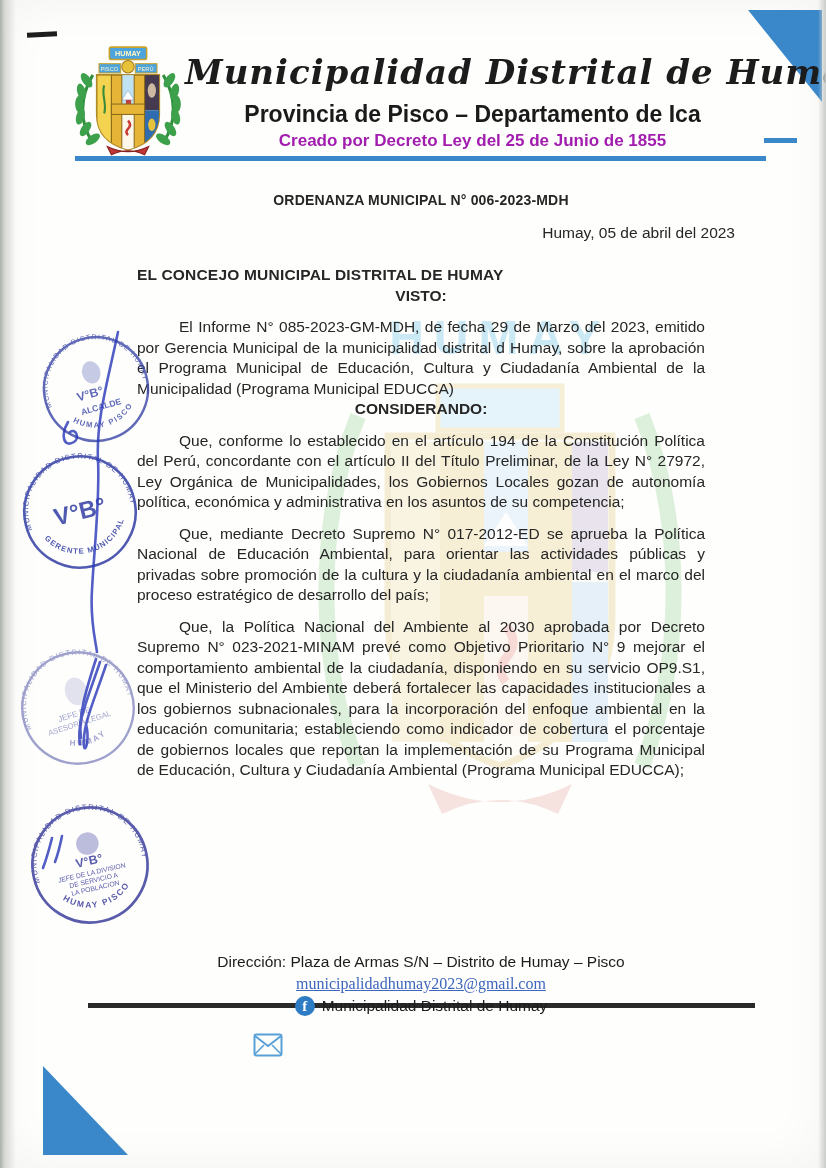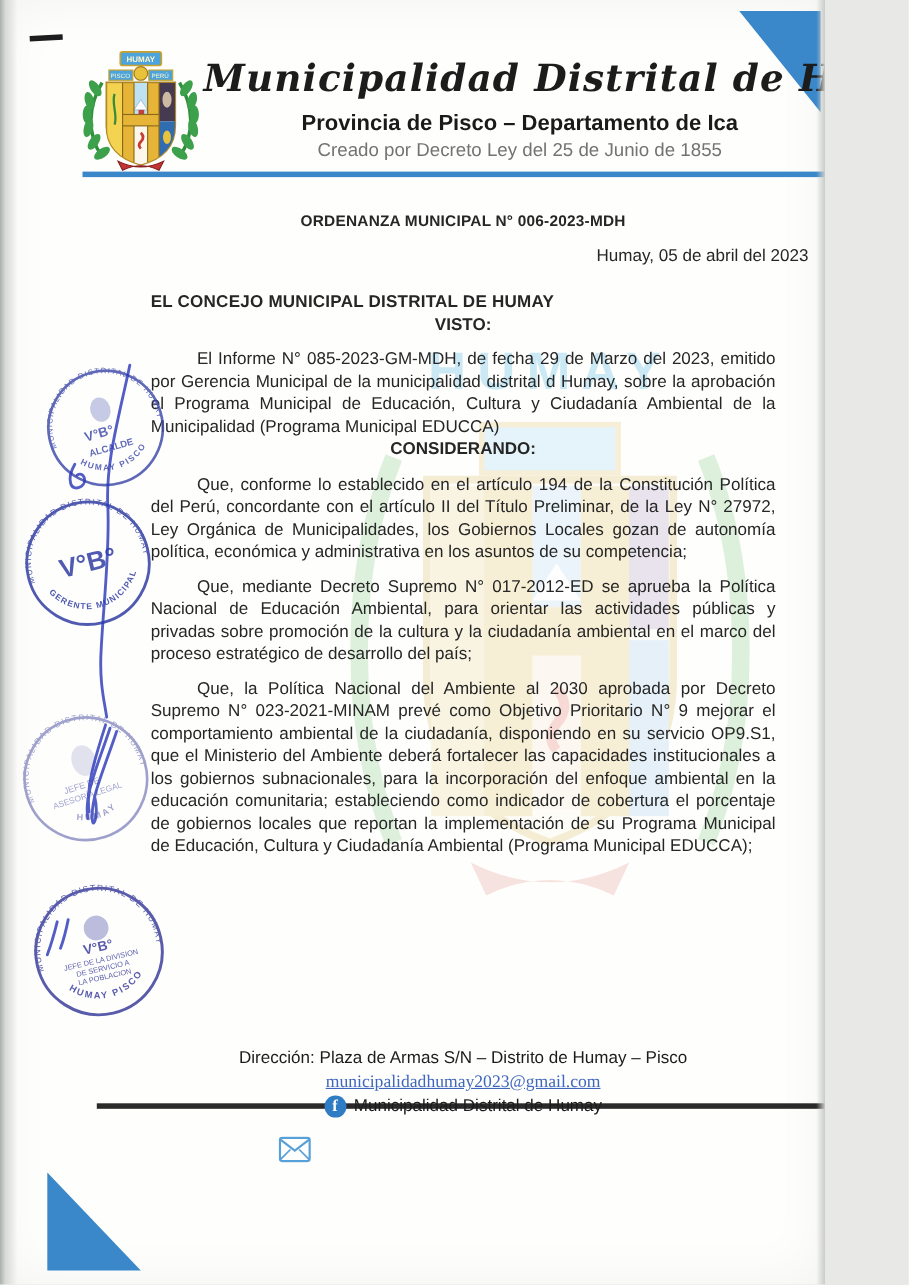--- a/index.html
+++ b/index.html
@@ -1,30 +1,30 @@
 <!DOCTYPE html>
 <html><head>
 <meta charset="utf-8">
 <style>
   html,body{margin:0;padding:0;background:#e8e8e6;}
-  .page{position:relative;width:750px;height:1168px;background:#fefefd;overflow:hidden;
+  .page{position:relative;width:826px;height:1168px;background:#fefefd;overflow:hidden;
         font-family:"Liberation Sans",sans-serif;box-shadow:inset 0 0 50px rgba(0,0,0,.05);}
   .scan-edge-left{position:absolute;left:0;top:0;width:16px;height:1168px;
     background:linear-gradient(90deg,#aab0ab 0,#d8dad6 5px,rgba(255,255,255,0) 16px);z-index:6;}
   .scan-edge-right{position:absolute;right:0;top:0;width:8px;height:1168px;
     background:linear-gradient(270deg,#c9ccc8 0,rgba(255,255,255,0) 8px);z-index:6;}
   .scan-mark-black{position:absolute;left:27px;top:32px;width:30px;height:5px;background:#1d1d1d;
     transform:rotate(-3deg);z-index:5;}
   
   .logo{position:absolute;left:70px;top:44px;z-index:4;}
   .header-text{position:absolute;left:185px;top:52px;width:575px;text-align:center;z-index:4;}
   .script-title{font-family:"DejaVu Serif",serif;font-style:italic;font-weight:bold;
     font-size:34px;color:#1c1c1c;white-space:nowrap;letter-spacing:1px;}
-  .sub1{margin-top:9px;font-size:20px;font-weight:bold;color:#1a1a1a;}
-  .sub2{margin-top:3px;font-size:17px;font-weight:normal;color:#737373;}
+  .sub1{margin-top:9px;font-size:23px;font-weight:bold;color:#1a1a1a;}
+  .sub2{margin-top:3px;font-size:17px;font-weight:bold;color:#a21caf;}
   .blue-rule{position:absolute;left:75px;top:156px;width:691px;height:5px;background:#3a87c9;z-index:4;}
   .blue-dash{position:absolute;left:764px;top:138px;width:33px;height:5px;background:#3a87c9;z-index:4;}
   .tri-top-right{position:absolute;right:0;top:0;z-index:4;}
   .tri-bottom-left{position:absolute;left:0;bottom:0;z-index:4;}
   
   .watermark{position:absolute;left:288px;top:296px;z-index:1;opacity:.6;}
   
   .doc{position:absolute;left:137px;top:190px;width:568px;z-index:2;
        font-size:15.5px;line-height:20.5px;color:#262626;text-align:justify;}
   .doc-title{text-align:center;font-weight:bold;font-size:14px;letter-spacing:.2px;}

